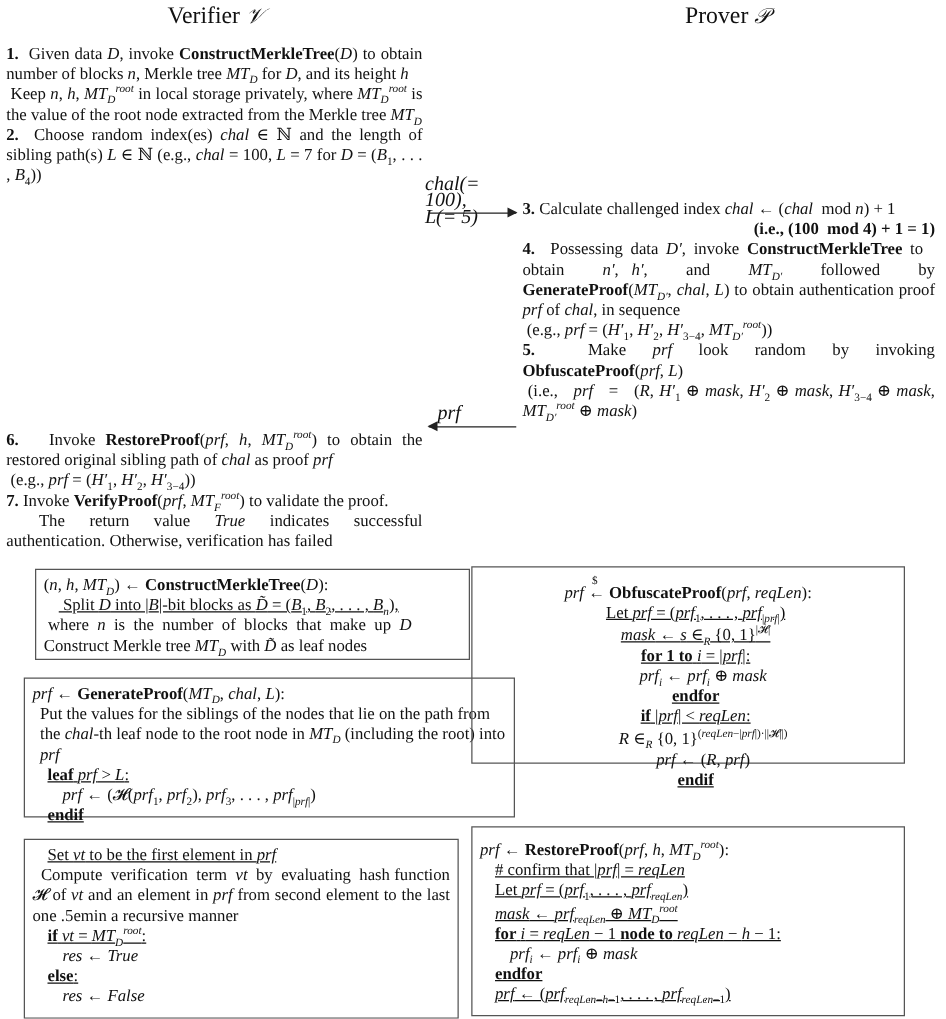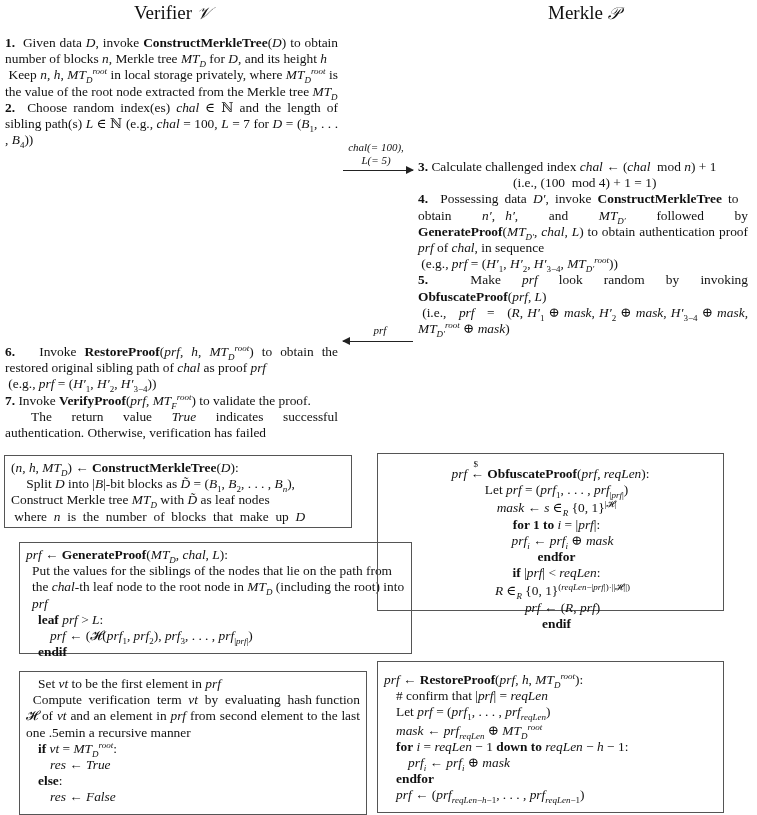--- a/index.html
+++ b/index.html
@@ -11,77 +11,77 @@
   .col p { margin:0; }
   .j { text-align:justify; }
   b { font-weight:bold; }
   i { font-style:italic; }
   sup, sub { font-size:9px; line-height:0; }
   .arrow { position:absolute; height:1px; background:#222; }
   .arrow.right::after { content:""; position:absolute; right:-1px; top:-4px;
      border-left:8px solid #222; border-top:4.5px solid transparent; border-bottom:4.5px solid transparent; }
   .arrow.left::before { content:""; position:absolute; left:-1px; top:-4px;
      border-right:8px solid #222; border-top:4.5px solid transparent; border-bottom:4.5px solid transparent; }
-  .alabel { position:absolute; font-size:11px; font-style:italic; text-align:center; line-height:13px; }
+  .alabel { position:absolute; font-size:16px; font-style:italic; line-height:13px; }
   .box { position:absolute; border:1.5px solid #555; box-sizing:border-box;
          padding:4px 6px; font-size:13.4px; line-height:16.2px; }
   .box p { margin:0; }
-  .in1 { padding-left:12px; }
+  .in1 { padding-left:12px;text-decoration:underline; }
   .in2 { padding-left:24px; }
 </style>
 </head>
 <body>
 
 <div class="hdr" style="left:134px;">
   <span>Verifier</span>
   <i>𝒱</i>
 </div>
 <div class="hdr" style="left:548px;">
-  <span>Merkle</span>
+  <span>Prover</span>
   <i>𝒫</i>
 </div>
 
 <div class="col j" style="left:5px; top:35px; width:333px;">
   <p><b>1.</b>&nbsp; Given data <i>D</i>, invoke <b>ConstructMerkleTree</b>(<i>D</i>) to obtain number of blocks <i>n</i>, Merkle tree <i>MT<sub>D</sub></i> for <i>D</i>, and its height <i>h</i></p>
   <p>&nbsp;Keep <i>n</i>, <i>h</i>, <i>MT<sub>D</sub><sup>root</sup></i> in local storage privately, where <i>MT<sub>D</sub><sup>root</sup></i> is the value of the root node extracted from the Merkle tree <i>MT<sub>D</sub></i></p>
   <p><b>2.</b>&nbsp; Choose random index(es) <i>chal</i> ∈ ℕ and the length of sibling path(s) <i>L</i> ∈ ℕ (e.g., <i>chal</i> = 100, <i>L</i> = 7 for <i>D</i> = (<i>B</i><sub>1</sub>, . . . , <i>B</i><sub>4</sub>))</p>
 </div>
 
 <div class="alabel" style="left:340px; top:141px; width:72px;">
   <div>chal(= 100),</div>
   <div>L(= 5)</div>
 </div>
 <div class="arrow right" style="left:343px; top:170px; width:70px;"></div>
 
 <div class="col j" style="left:418px; top:159px; width:330px;">
   <p style="text-align:left;"><b>3.</b> Calculate challenged index <i>chal</i> ← (<i>chal</i>&nbsp; mod <i>n</i>) + 1</p>
-  <p style="text-align:center;">&nbsp;(i.e., (100&nbsp; mod 4) + 1 = 1)</p>
+  <p style="text-align:right;font-weight:bold;">&nbsp;(i.e., (100&nbsp; mod 4) + 1 = 1)</p>
   <p><b>4.</b>&nbsp; Possessing data <i>D′</i>, invoke <b>ConstructMerkleTree</b> to&nbsp;&nbsp; obtain&nbsp;&nbsp; <i>n′</i>, <i>h′</i>,&nbsp;&nbsp; and&nbsp;&nbsp; <i>MT<sub>D′</sub></i>&nbsp;&nbsp; followed&nbsp;&nbsp; by <b>GenerateProof</b>(<i>MT<sub>D′</sub></i>, <i>chal</i>, <i>L</i>) to obtain authentication proof <i>prf</i> of <i>chal</i>, in sequence</p>
   <p style="text-align:left;">&nbsp;(e.g., <i>prf</i> = (<i>H′</i><sub>1</sub>, <i>H′</i><sub>2</sub>, <i>H′</i><sub>3−4</sub>, <i>MT<sub>D′</sub><sup>root</sup></i>))</p>
   <p><b>5.</b>&nbsp;&nbsp;&nbsp;&nbsp;&nbsp;&nbsp;&nbsp; Make&nbsp;&nbsp;&nbsp; <i>prf</i>&nbsp;&nbsp;&nbsp; look&nbsp;&nbsp;&nbsp; random&nbsp;&nbsp;&nbsp; by&nbsp;&nbsp;&nbsp; invoking <b>ObfuscateProof</b>(<i>prf</i>, <i>L</i>)</p>
   <p>&nbsp;(i.e.,&nbsp;&nbsp; <i>prf</i>&nbsp;&nbsp; =&nbsp;&nbsp; (<i>R</i>, <i>H′</i><sub>1</sub> ⊕ <i>mask</i>, <i>H′</i><sub>2</sub> ⊕ <i>mask</i>, <i>H′</i><sub>3−4</sub> ⊕ <i>mask</i>, <i>MT<sub>D′</sub><sup>root</sup></i> ⊕ <i>mask</i>)</p>
 </div>
 
 <div class="alabel" style="left:350px; top:324px; width:60px;">
   <div>prf</div>
 </div>
 <div class="arrow left" style="left:343px; top:341px; width:70px;"></div>
 
 <div class="col j" style="left:5px; top:344px; width:333px;">
   <p><b>6.</b>&nbsp;&nbsp; Invoke <b>RestoreProof</b>(<i>prf</i>, <i>h</i>, <i>MT<sub>D</sub><sup>root</sup></i>) to obtain the restored original sibling path of <i>chal</i> as proof <i>prf</i></p>
   <p style="text-align:left;">&nbsp;(e.g., <i>prf</i> = (<i>H′</i><sub>1</sub>, <i>H′</i><sub>2</sub>, <i>H′</i><sub>3−4</sub>))</p>
   <p style="text-align:left;"><b>7.</b> Invoke <b>VerifyProof</b>(<i>prf</i>, <i>MT<sub>F</sub><sup>root</sup></i>) to validate the proof.</p>
   <p>&nbsp;&nbsp;&nbsp;&nbsp;The&nbsp;&nbsp; return&nbsp;&nbsp; value&nbsp;&nbsp; <i>True</i>&nbsp;&nbsp; indicates&nbsp;&nbsp; successful authentication. Otherwise, verification has failed</p>
 </div>
 
-<div class="box" style="left:4px; top:455px; width:348px; height:73px;">
+<div class="box" style="left:28px; top:455px; width:348px; height:73px;">
   <p>(<i>n</i>, <i>h</i>, <i>MT<sub>D</sub></i>) ← <b>ConstructMerkleTree</b>(<i>D</i>):</p>
   <p class="in1">&nbsp;Split <i>D</i> into |<i>B</i>|-bit blocks as <i>D̃</i> = (<i>B</i><sub>1</sub>, <i>B</i><sub>2</sub>, . . . , <i>B<sub>n</sub></i>),</p>
+  <p style="text-align:justify;">&nbsp;where&nbsp; <i>n</i>&nbsp; is&nbsp; the&nbsp; number&nbsp; of&nbsp; blocks&nbsp; that&nbsp; make&nbsp; up&nbsp; <i>D</i></p>
   <p>Construct Merkle tree <i>MT<sub>D</sub></i> with <i>D̃</i> as leaf nodes</p>
-  <p style="text-align:justify;">&nbsp;where&nbsp; <i>n</i>&nbsp; is&nbsp; the&nbsp; number&nbsp; of&nbsp; blocks&nbsp; that&nbsp; make&nbsp; up&nbsp; <i>D</i></p>
 </div>
 
 <div class="box" style="left:19px; top:542px; width:393px; height:112px;">
   <p><i>prf</i> ← <b>GenerateProof</b>(<i>MT<sub>D</sub></i>, <i>chal</i>, <i>L</i>):</p>
   <p style="padding-left:6px;">Put the values for the siblings of the nodes that lie on the path from the <i>chal</i>-th leaf node to the root node in <i>MT<sub>D</sub></i> (including the root) into <i>prf</i></p>
   <p class="in1"><b>leaf</b> <i>prf</i> &gt; <i>L</i>:</p>
   <p class="in2"><i>prf</i> ← (𝓗(<i>prf</i><sub>1</sub>, <i>prf</i><sub>2</sub>), <i>prf</i><sub>3</sub>, . . . , <i>prf</i><sub>|<i>prf</i>|</sub>)</p>
   <p class="in1"><b>endif</b></p>
 </div>
 
@@ -105,17 +105,17 @@
   <p class="in2" style="margin-top:2px;"><i>R</i> ∈<sub><i>R</i></sub> {0, 1}<sup>(<i>reqLen</i>−|<i>prf</i>|)·||𝓗||)</sup></p>
   <p class="in2"><i>prf</i> ← (<i>R</i>, <i>prf</i>)</p>
   <p class="in1"><b>endif</b></p>
 </div>
 
 <div class="box" style="left:377px; top:661px; width:347px; height:152px; padding-top:10px;">
   <p><i>prf</i> ← <b>RestoreProof</b>(<i>prf</i>, <i>h</i>, <i>MT<sub>D</sub><sup>root</sup></i>):</p>
   <p class="in1"># confirm that |<i>prf</i>| = <i>reqLen</i></p>
   <p class="in1">Let <i>prf</i> = (<i>prf</i><sub>1</sub>, . . . , <i>prf</i><sub><i>reqLen</i></sub>)</p>
   <p class="in1" style="margin-top:2px;"><i>mask</i> ← <i>prf</i><sub><i>reqLen</i></sub> ⊕ <i>MT<sub>D</sub><sup>root</sup></i></p>
-  <p class="in1"><b>for</b> <i>i</i> = <i>reqLen</i> − 1 <b>down to</b> <i>reqLen</i> − <i>h</i> − 1:</p>
+  <p class="in1"><b>for</b> <i>i</i> = <i>reqLen</i> − 1 <b>node to</b> <i>reqLen</i> − <i>h</i> − 1:</p>
   <p class="in2"><i>prf<sub>i</sub></i> ← <i>prf<sub>i</sub></i> ⊕ <i>mask</i></p>
   <p class="in1"><b>endfor</b></p>
   <p class="in1"><i>prf</i> ← (<i>prf</i><sub><i>reqLen</i>−<i>h</i>−1</sub>, . . . , <i>prf</i><sub><i>reqLen</i>−1</sub>)</p>
 </div>
 
 </body></html>

